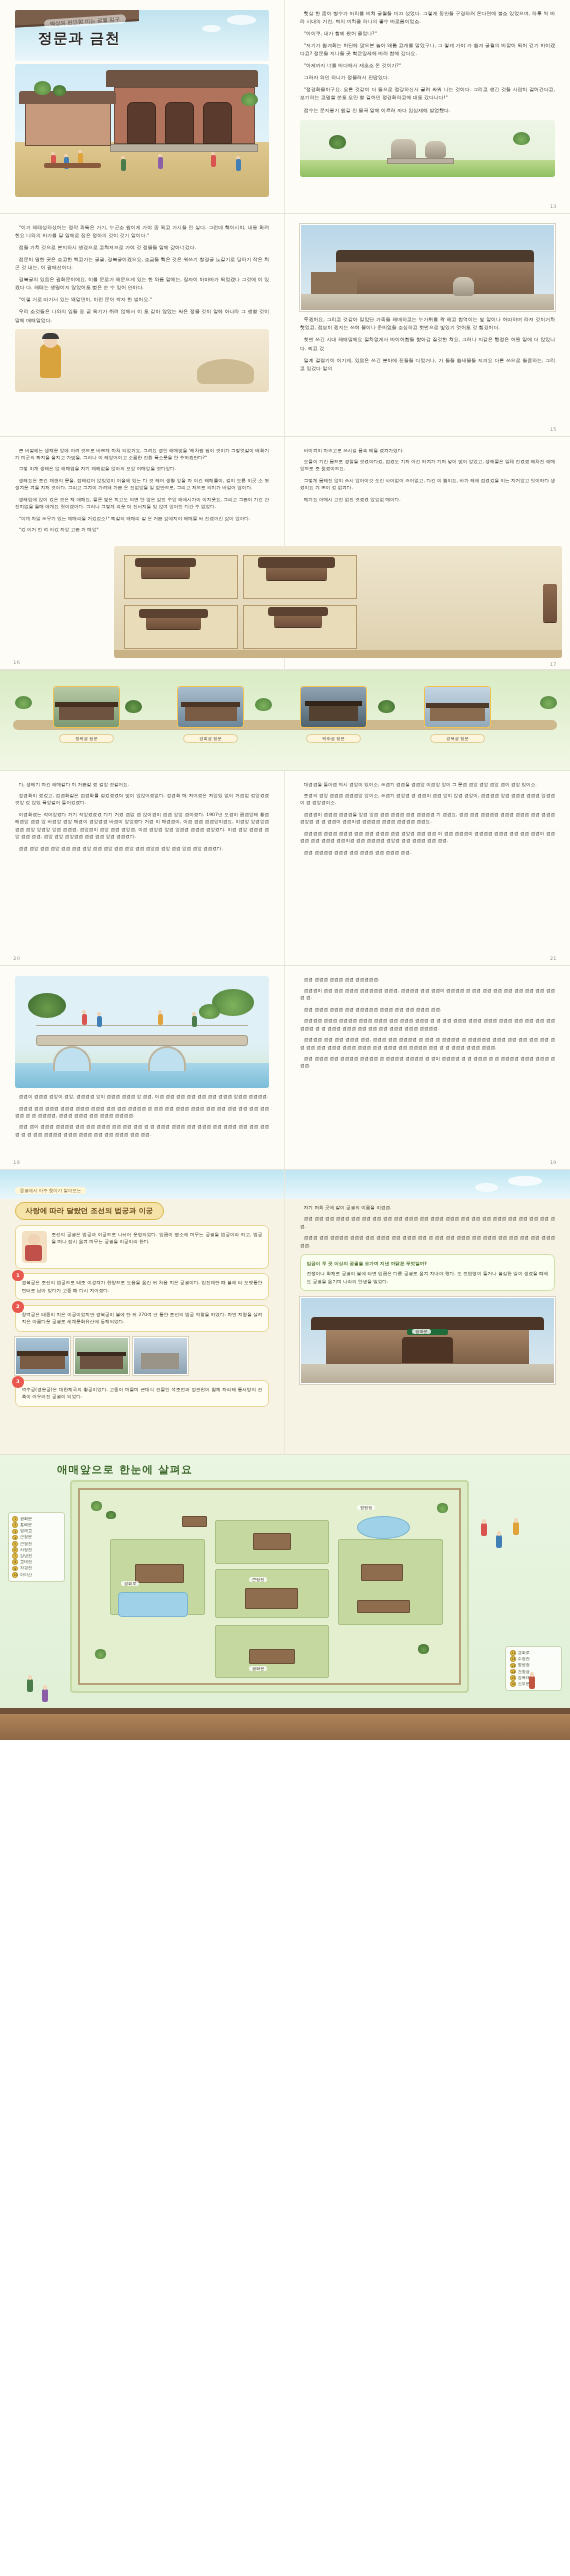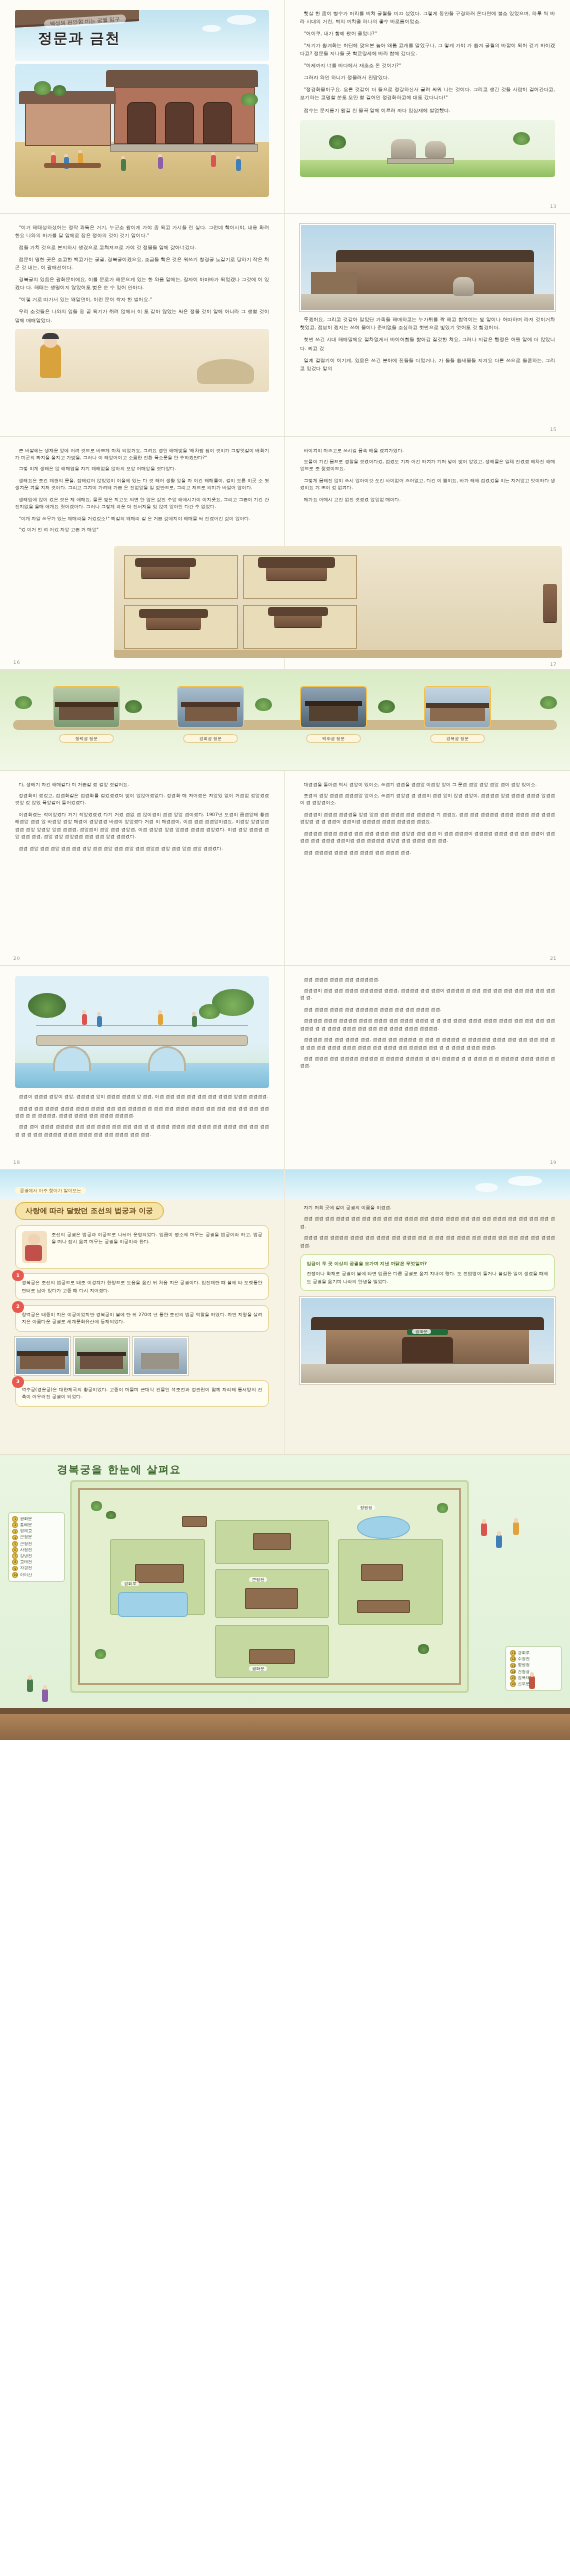--- a/index.html
+++ b/index.html
@@ -735,21 +735,21 @@
         <div style="position:absolute;left:10%;right:10%;bottom:22%;height:44%;background:linear-gradient(#a88566,#7d6048);"></div>
         <div style="position:absolute;left:4%;right:4%;bottom:62%;height:16%;background:#4a3526;border-radius:3.8px 3.8px 0 0;"></div>
         <div style="position:absolute;left:40%;bottom:24%;width:20%;height:30%;background:#4e3425;border-radius:3.8px 3.8px 0 0;"></div>
         <div style="position:absolute;left:42%;bottom:56%;width:16%;height:8%;background:#1f6b3a;border-radius:1.9px;"></div>
         <div class="label-float" style="left:44%;bottom:58%;">광화문</div>
       </div>
     </div>
   </div>
 
   <div class="mapspread">
-    <div class="map-title">경복궁을 한눈에 살펴요</div>
+    <div class="map-title">애매앞으로 한눈에 살펴요</div>
 
     <div class="map-frame">
 
       <div style="position:absolute;inset:5.7px;border:2.9px solid #b6a07a;background:#e3efcf;"></div>
 
       <div class="map-block" style="left:143px;top:143px;width:114px;height:53px;"></div>
       <div class="map-block" style="left:143px;top:87px;width:114px;height:49px;"></div>
       <div class="map-block" style="left:143px;top:38px;width:114px;height:44px;"></div>
       <div class="map-block" style="left:38px;top:57px;width:95px;height:76px;"></div>
       <div class="map-block" style="left:266px;top:57px;width:105px;height:86px;"></div>

